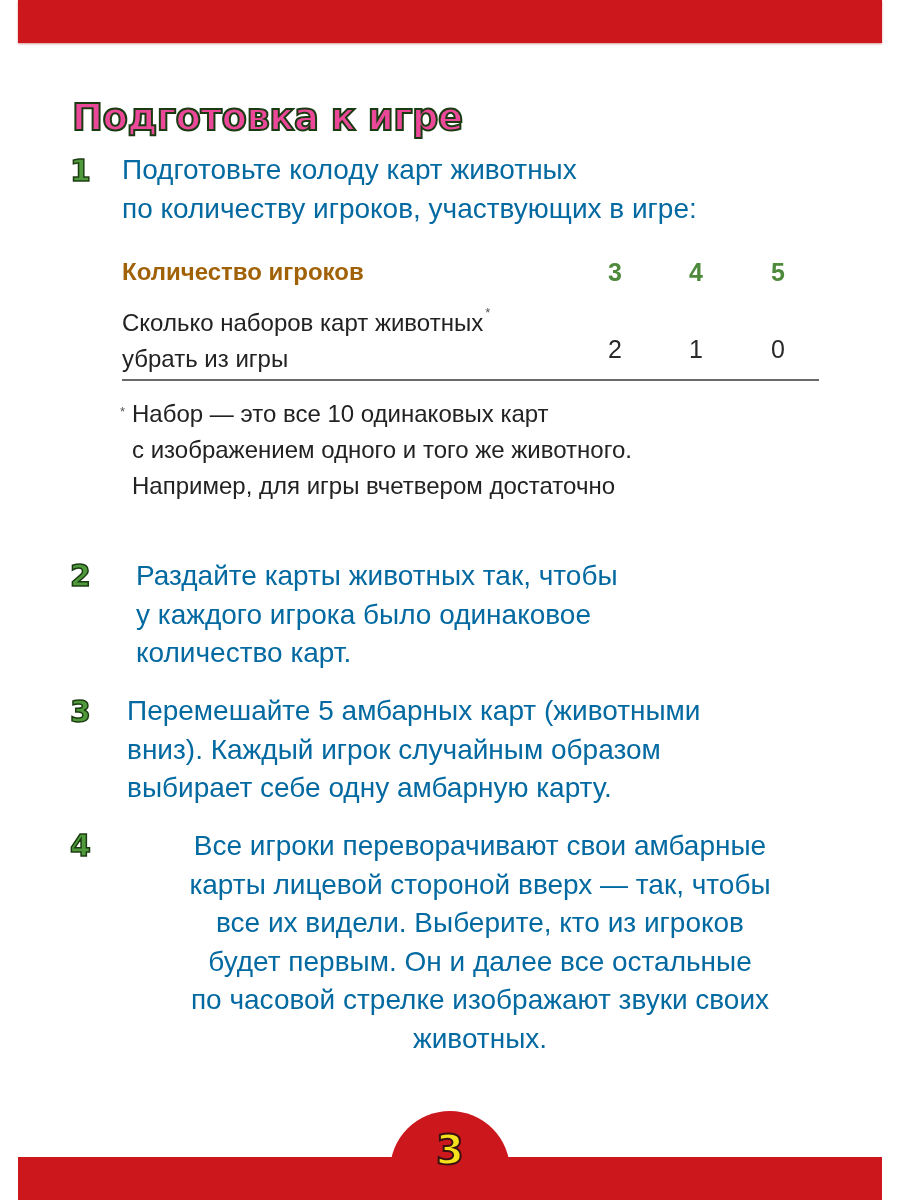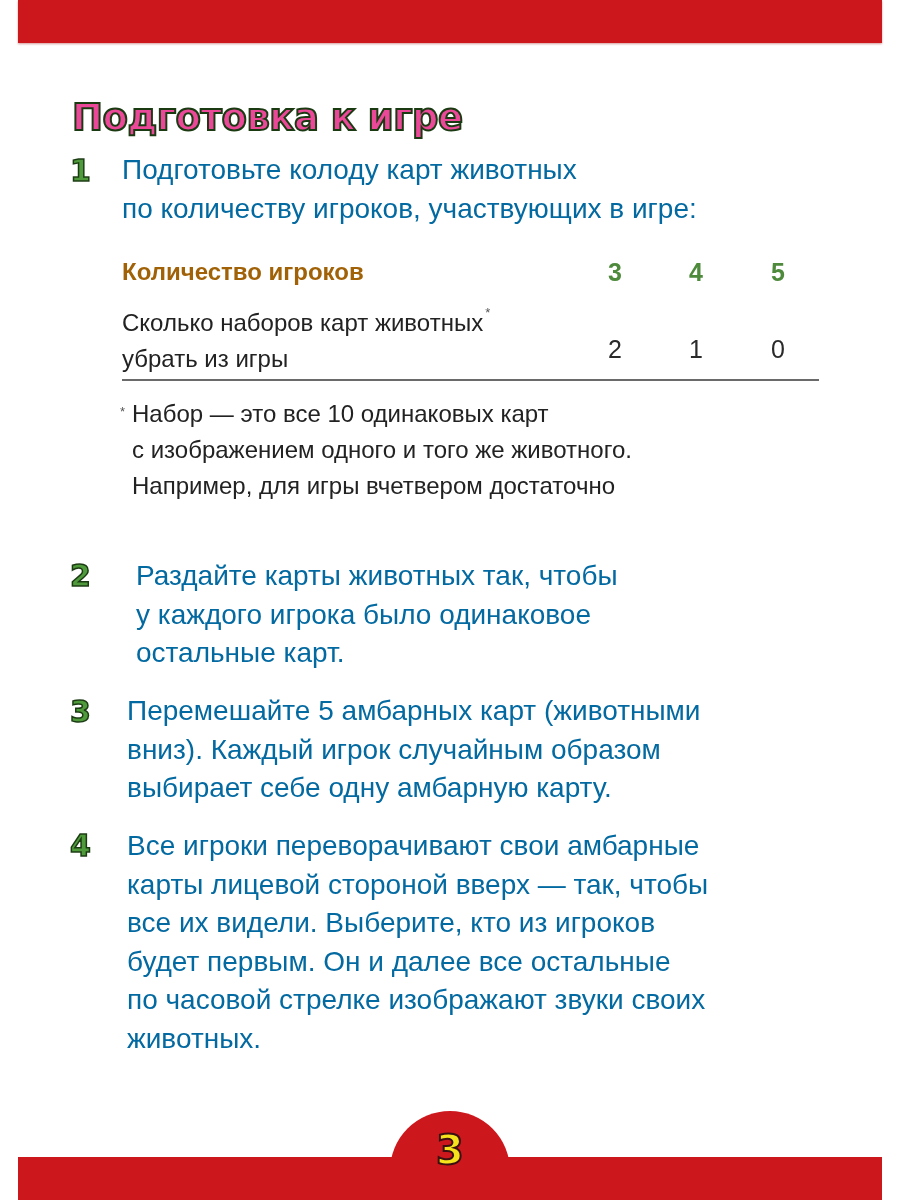--- a/index.html
+++ b/index.html
@@ -98,32 +98,32 @@
   <span class="star">*</span>
   <span class="line">Набор — это все 10 одинаковых карт</span>
   <span class="line">с изображением одного и того же животного.</span>
   <span class="line">Например, для игры вчетвером достаточно</span>
 </div>
 
 <div class="step-num" style="top:557px;">2</div>
 <div class="step-text" style="left:136px; top:557px;">
   <span class="line">Раздайте карты животных так, чтобы</span>
   <span class="line">у каждого игрока было одинаковое</span>
-  <span class="line">остальные карт.</span>
+  <span class="line">количество карт.</span>
 </div>
 
 <div class="step-num" style="top:693px;">3</div>
 <div class="step-text" style="left:127px; top:692px;">
   <span class="line">Перемешайте 5 амбарных карт (животными</span>
   <span class="line">вниз). Каждый игрок случайным образом</span>
   <span class="line">выбирает себе одну амбарную карту.</span>
 </div>
 
 <div class="step-num" style="top:827px;">4</div>
-<div class="step-text" style="left:127px; top:827px;">
+<div class="step-text" style="left:120px; top:827px;text-align:center;">
   <span class="line">Все игроки переворачивают свои амбарные</span>
   <span class="line">карты лицевой стороной вверх — так, чтобы</span>
   <span class="line">все их видели. Выберите, кто из игроков</span>
   <span class="line">будет первым. Он и далее все остальные</span>
   <span class="line">по часовой стрелке изображают звуки своих</span>
   <span class="line">животных.</span>
 </div>
 
 <div class="bottom-bump"></div>
 <div class="bottom-bar"></div>

